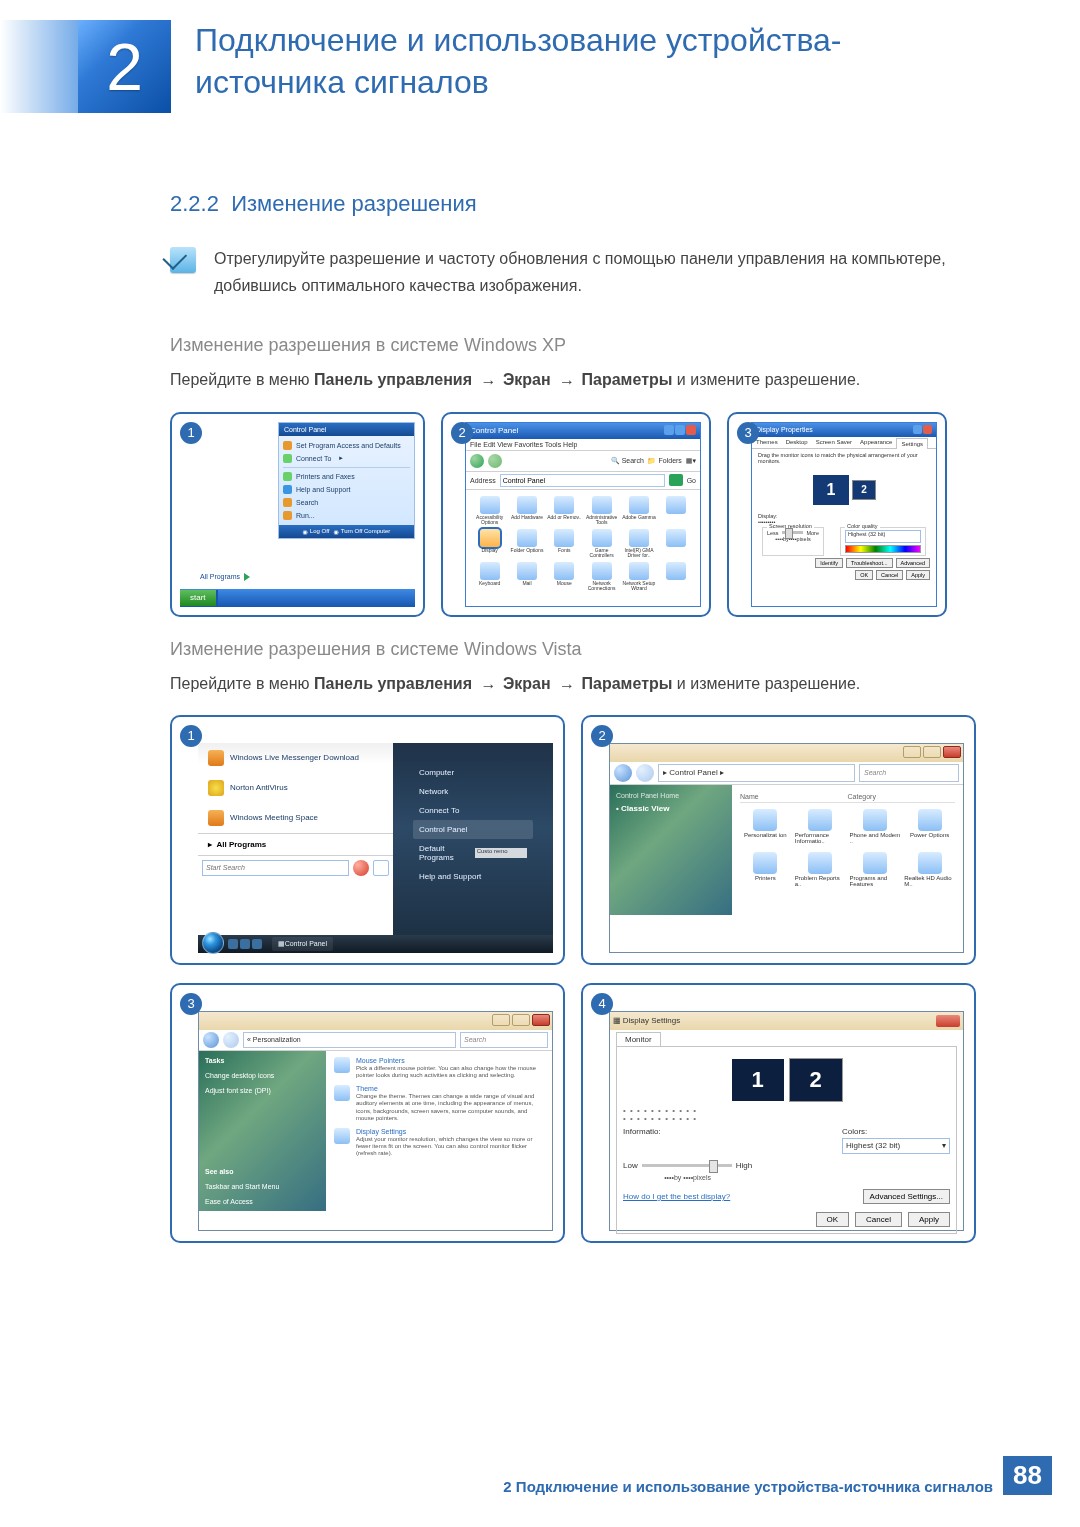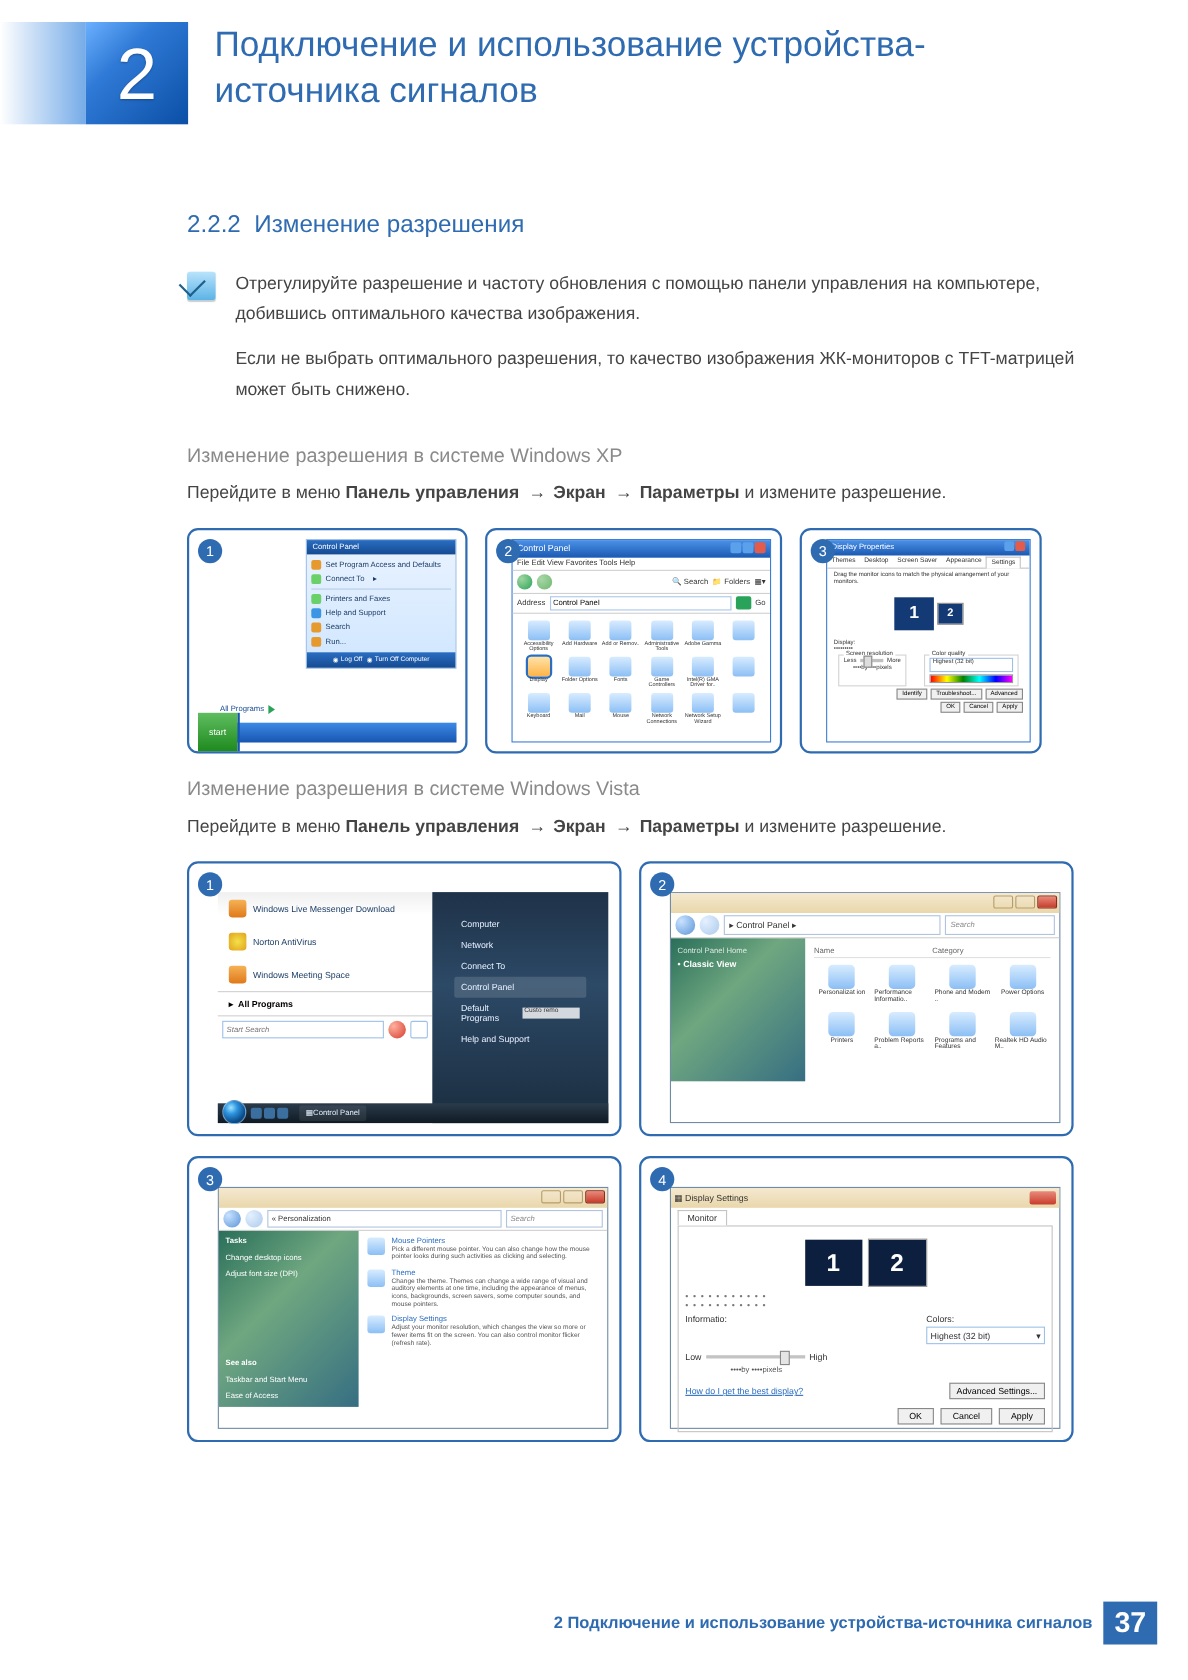--- a/index.html
+++ b/index.html
@@ -181,21 +181,21 @@
     position:absolute; left:28px; bottom:34px;
     font-size:7px; color:#154a92; display:flex; align-items:center; gap:4px;
   }
   .ap .tri{ width:0;height:0;border-left:6px solid #2aa35a;border-top:4px solid transparent;border-bottom:4px solid transparent;}
   .taskbar-xp{
     position:absolute; left:8px; right:8px; bottom:8px; height:18px;
     background: linear-gradient(180deg,#3d8ae5,#1756b0);
     display:flex; align-items:center;
   }
   .start-btn{
-    height:35px; padding:0 10px; color:#fff; font-size:8px; 
+    height:16px; padding:0 10px; color:#fff; font-size:8px; 
     background: linear-gradient(180deg,#5fbd5f,#1e8a1e);
     border-right:2px solid #1756b0;
     display:flex; align-items:center;text-align:right;
   }
 
   
   .win-xp{
     position:absolute; left:22px; top:8px; right:8px; bottom:8px;
     background:#fff; border:1px solid #3b7ed4;
   }
@@ -356,21 +356,21 @@
   .vista4 .sel4{width:100px;height:14px;border:1px solid #9ec0e8;font-size:8px;display:flex;align-items:center;justify-content:space-between;padding:0 3px;}
   .vista4 .px{text-align:center;font-size:7px;color:#555;margin-top:2px;}
   .vista4 .br{display:flex;justify-content:space-between;align-items:center;margin-top:8px;}
   .vista4 .br a{color:#2a6ec2;font-size:8px;text-decoration:underline;}
   .vista4 .br button{font-size:8px;padding:2px 6px;border:1px solid #888;background:#f0f0f0;}
   .vista4 .footer4{display:flex;justify-content:flex-end;gap:6px;margin-top:8px;}
   .vista4 .footer4 button{font-size:8px;padding:2px 10px;border:1px solid #888;background:#f0f0f0;}
 
   
   .page-footer{
-    position:absolute; bottom:32px; right:28px; display:flex; align-items:center; gap:10px;
+    position:absolute; bottom:32px; right:28px; display:flex; align-items:flex-end; gap:10px;
   }
   .page-footer .txt{ color:#2f6bb1; font-size:15px; font-weight:bold;}
   .page-footer .num{
     background:#2f6bb1; color:#fff; font-size:26px; font-weight:bold;
     padding:4px 10px;
   }
 </style>
 </head>
 <body>
 
@@ -387,21 +387,20 @@
 
     <div class="sec-num">
       <span>2.2.2</span>
       &nbsp;<span>Изменение разрешения</span>
     </div>
 
     <div class="note-row">
       <div class="note-icon"></div>
       <div style="flex:1">
         <p class="para">Отрегулируйте разрешение и частоту обновления с помощью панели управления на компьютере, добившись оптимального качества изображения.</p>
-        <p class="para">Если не выбрать оптимального разрешения, то качество изображения ЖК-мониторов с TFT-матрицей может быть снижено.</p>
       </div>
     </div>
 
     <p class="sub-heading">Изменение разрешения в системе Windows XP</p>
     <p class="para">
       <span>Перейдите в меню </span>
       <b>Панель управления</b>
       <b class="arrow">→</b>
       <b>Экран</b>
       <b class="arrow">→</b>
@@ -831,16 +830,16 @@
             </div>
           </div>
         </div>
       </div>
     </div>
 
   </div>
 
   <div class="page-footer">
     <span class="txt">2 Подключение и использование устройства-источника сигналов</span>
-    <span class="num">37</span>
+    <span class="num">88</span>
   </div>
 
 </div>
 
 </body></html>

